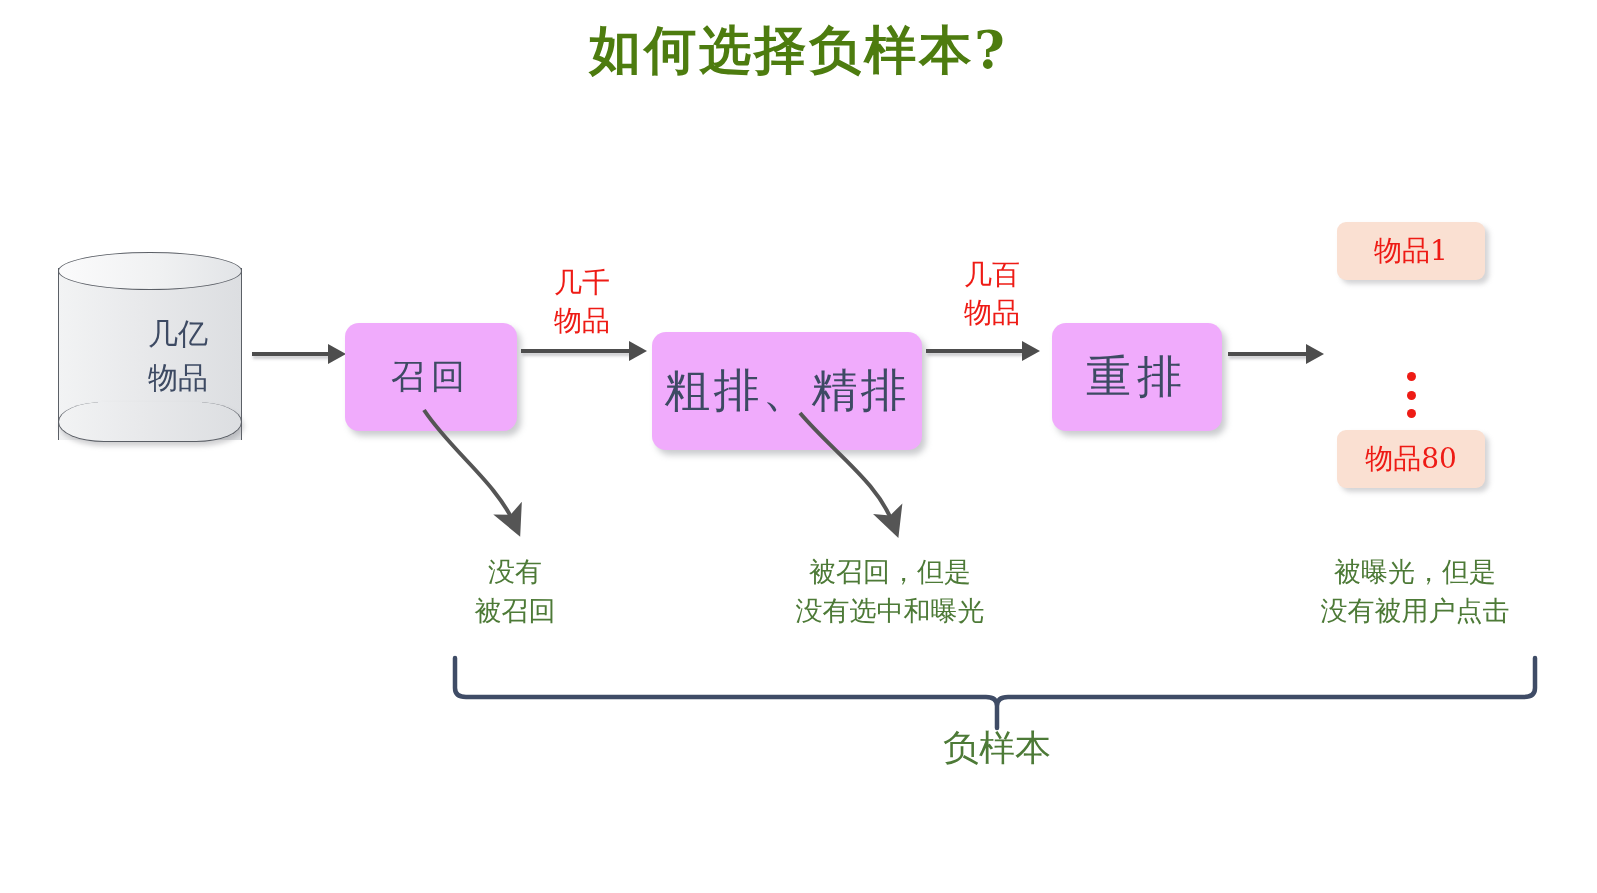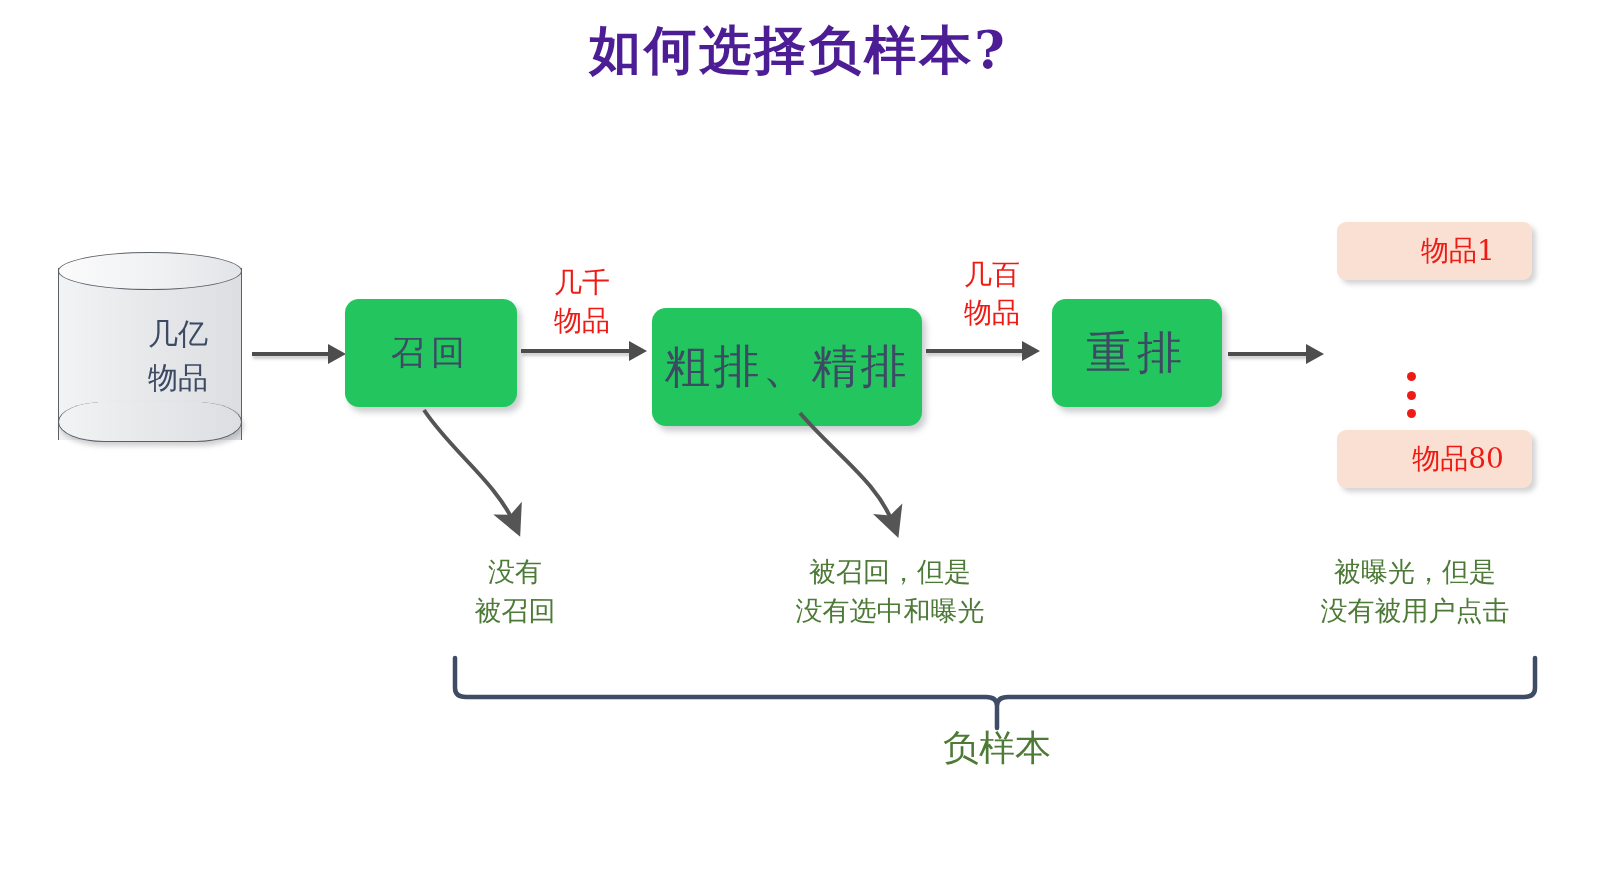--- a/index.html
+++ b/index.html
@@ -20,21 +20,21 @@
   .abs { position: absolute; }
 
   
   #title {
     left: 0;
     top: 16px;
     width: 1597px;
     text-align: center;
     font-size: 52px;
     font-weight: bold;
-    color: #4c1d95;
+    color: #4d7c0f;
     font-family: "DejaVu Serif", "Liberation Serif", serif;
     letter-spacing: 3px;
   }
 
   
   #cylinder {
     left: 58px;
     top: 250px;
     width: 186px;
     height: 210px;
@@ -78,28 +78,29 @@
     text-align: center;
     font-size: 30px;
     line-height: 44px;
     color: #3d4a63;
     font-family: "DejaVu Serif", "Liberation Serif", serif;
     padding-left: 28px;
   }
 
   
   .pbox {
-    background: #22c55e;
+    background: #f0abfc;
     border-radius: 14px;
     box-shadow: 4px 5px 6px rgba(140,142,148,0.45);
     display: flex;
     align-items: center;
     justify-content: center;
     color: #3d4a63;
     font-family: Liberation Sans, sans-serif;
+    margin-top: 24px;
   }
   #box-recall   { left: 345px;  top: 299px; width: 172px; height: 108px; font-size: 34px; letter-spacing: 6px; }
   #box-rank     { left: 652px;  top: 308px; width: 270px; height: 118px; font-size: 46px; letter-spacing: 3px; }
   #box-rerank   { left: 1052px; top: 299px; width: 170px; height: 108px; font-size: 45px; letter-spacing: 6px; }
 
   
   .arrow-line {
     height: 4px;
     background: #4d4d4d;
     box-shadow: 1px 3px 3px rgba(170,170,175,0.6);
@@ -134,21 +135,20 @@
   .ibox {
     background: #fae0d2;
     border-radius: 9px;
     box-shadow: 4px 4px 5px rgba(160,160,165,0.45);
     display: flex;
     align-items: center;
     justify-content: center;
     color: #ee1b15;
     font-size: 28px;
     font-family: "DejaVu Serif", "Liberation Serif", serif;
-    padding-left: 47px;
   }
   #item1  { left: 1337px; top: 222px; width: 148px; height: 58px; }
   #item2  { left: 1337px; top: 292px; width: 148px; height: 58px; }
   #item80 { left: 1337px; top: 430px; width: 148px; height: 58px; }
   #item-dots {
     left: 1337px; top: 372px; width: 148px; height: 46px;
     display: flex; flex-direction: column; align-items: center; justify-content: space-between;
   }
   #item-dots span {
     display: block;

